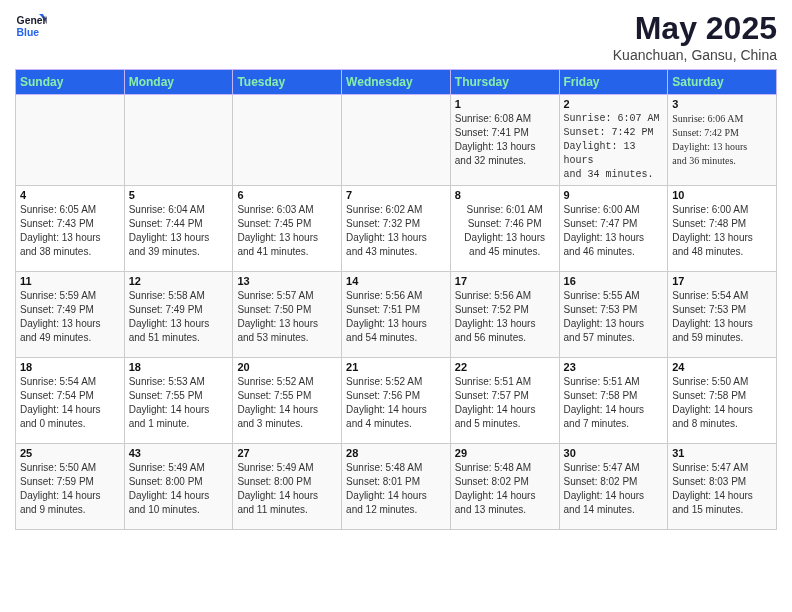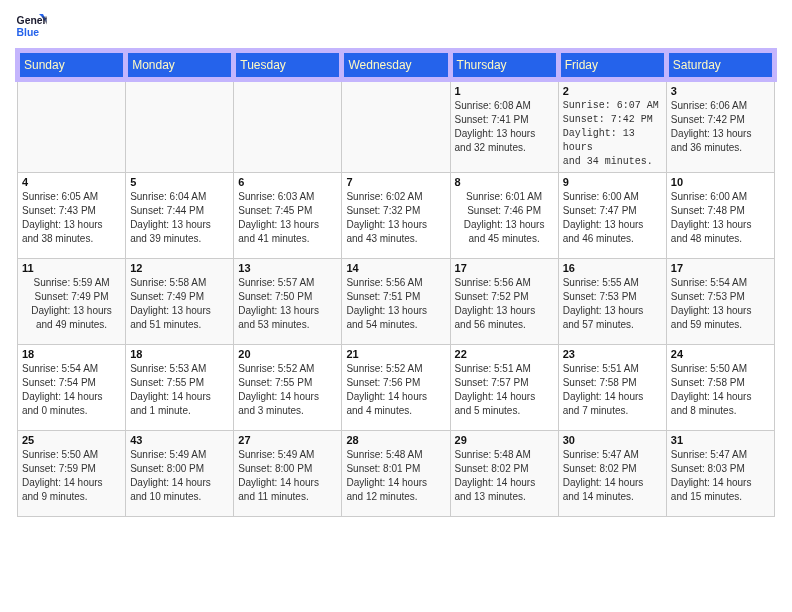--- a/index.html
+++ b/index.html
@@ -42,26 +42,26 @@
       font-size: 14px;
       color: #444;
     }
     .calendar {
       width: 100%;
       border-collapse: collapse;
       table-layout: fixed;
     }
     .calendar thead th {
       background: #2563eb;
-      color: #fef9c3;
+      color: #86efac;
       font-size: 12px;
-      font-weight: normal;
+      font-weight: bold;
       padding: 5px 4px;
       text-align: left;
-      border: 5px solid #c4b5fd;
+      border: 1px solid #c4b5fd;
     }
     .calendar tbody td {
       border: 1px solid #ccc;
       vertical-align: top;
       padding: 3px 4px;
       font-size: 9.5px;
       color: #222;
       background: #fff;
       height: 86px;
     }
@@ -89,20 +89,24 @@
 <div class="container">
   <div class="header">
     <div class="logo">
       <svg class="logo-icon" viewBox="0 0 40 40">
         <text x="2" y="18" font-size="13" font-weight="bold" fill="#1a1a2e">General</text>
         <text x="2" y="32" font-size="13" font-weight="bold" fill="#2563eb">Blue</text>
         <polygon points="30,5 40,15 35,5" fill="#2563eb"></polygon>
         <polygon points="33,8 40,8 40,18" fill="#1a1a2e" opacity="0.5"></polygon>
       </svg>
     </div>
+    <div class="title-section">
+      <div class="main-title">May 2025</div>
+      <div class="subtitle">Kuanchuan, Gansu, China</div>
+    </div>
   </div>
 
   <table class="calendar">
     <thead>
       <tr>
       <th>Sunday</th>
           <th>Monday</th>
           <th>Tuesday</th>
           <th>Wednesday</th>
           <th>Thursday</th>
@@ -125,21 +129,21 @@
           </td>
           <td>
             <div class="day-number">2</div>
             <div class="day-info" style="white-space: pre-line; font-family: Liberation Mono, monospace;">Sunrise: 6:07 AM
 Sunset: 7:42 PM
 Daylight: 13 hours
 and 34 minutes.</div>
           </td>
           <td>
             <div class="day-number">3</div>
-            <div class="day-info" style="white-space: pre-line;">Sunrise: 6:06 AM
+            <div class="day-info" style="white-space: pre-line; font-family: Liberation Serif, serif;">Sunrise: 6:06 AM
 Sunset: 7:42 PM
 Daylight: 13 hours
 and 36 minutes.</div>
           </td>
         </tr>
         <tr>
           <td>
             <div class="day-number">4</div>
             <div class="day-info" style="white-space: pre-line;">Sunrise: 6:05 AM
 Sunset: 7:43 PM
@@ -185,21 +189,21 @@
             <div class="day-number">10</div>
             <div class="day-info" style="white-space: pre-line;">Sunrise: 6:00 AM
 Sunset: 7:48 PM
 Daylight: 13 hours
 and 48 minutes.</div>
           </td>
         </tr>
         <tr>
           <td>
             <div class="day-number">11</div>
-            <div class="day-info" style="white-space: pre-line; text-align: center;">Sunrise: 5:59 AM
+            <div class="day-info" style="white-space: pre-line;">Sunrise: 5:59 AM
 Sunset: 7:49 PM
 Daylight: 13 hours
 and 49 minutes.</div>
           </td>
           <td>
             <div class="day-number">12</div>
             <div class="day-info" style="white-space: pre-line;">Sunrise: 5:58 AM
 Sunset: 7:49 PM
 Daylight: 13 hours
 and 51 minutes.</div>

